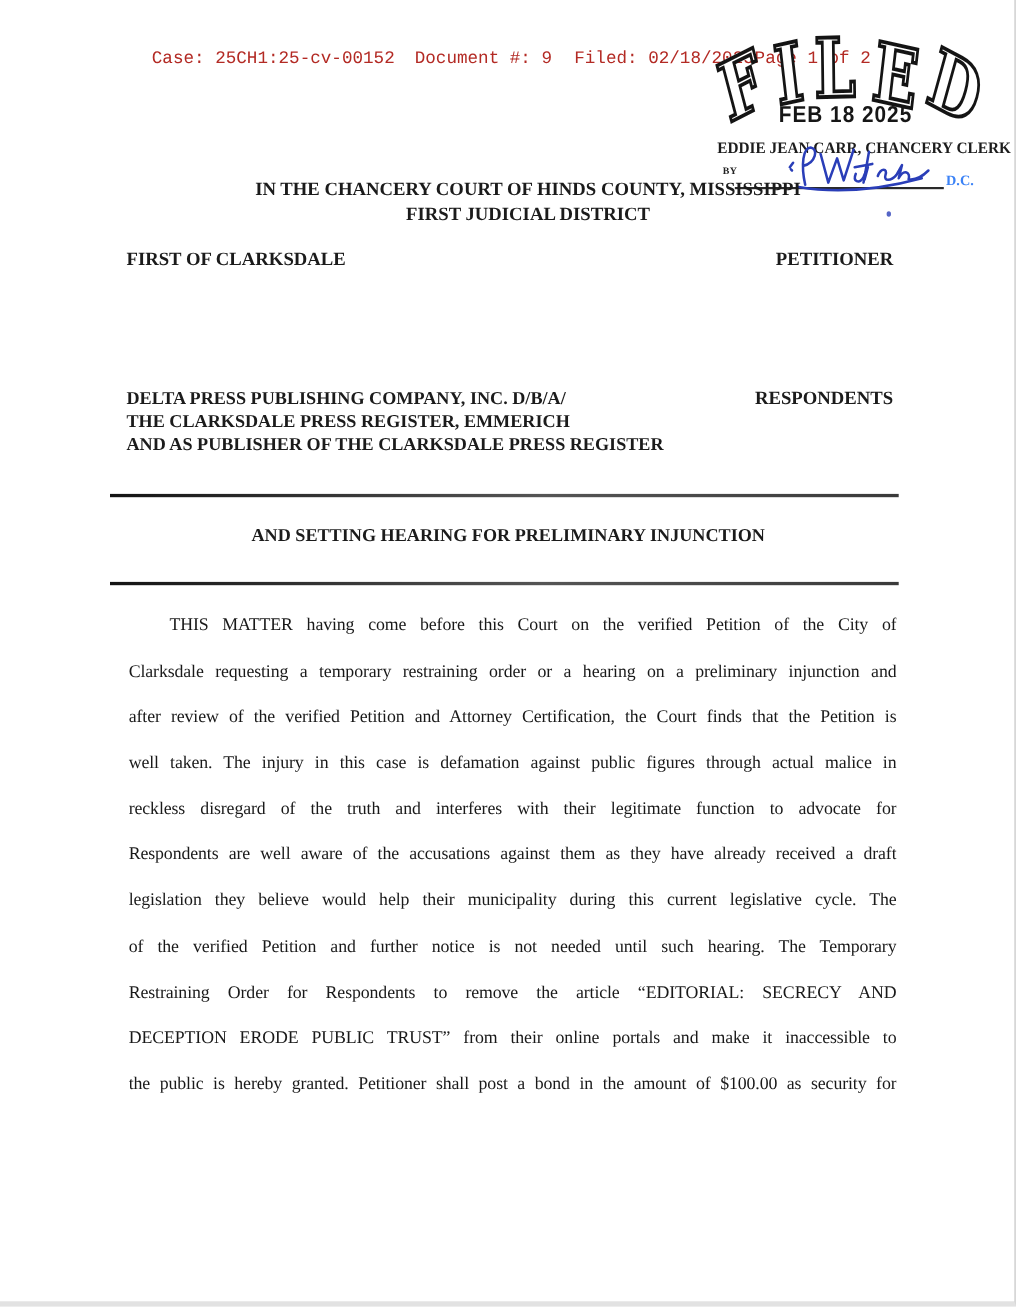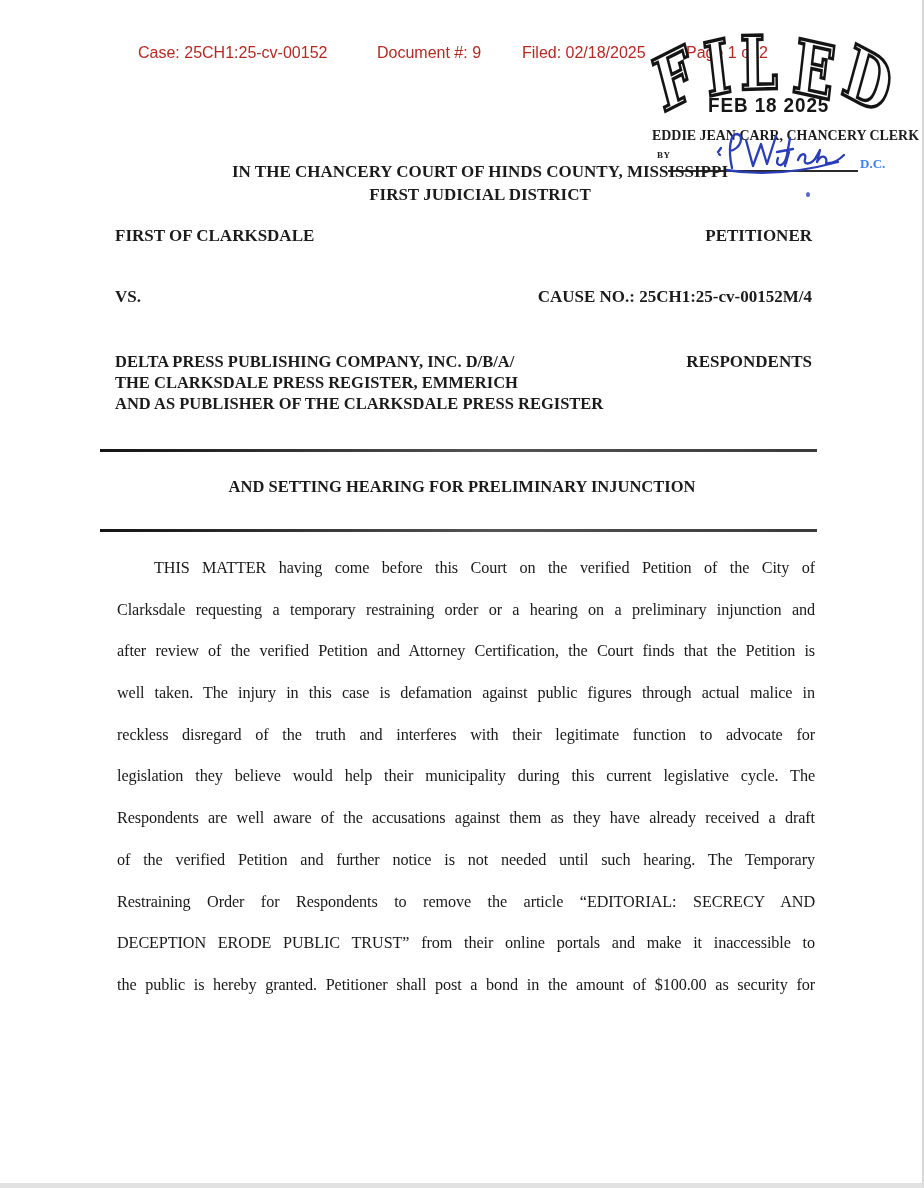--- a/index.html
+++ b/index.html
@@ -10,21 +10,21 @@
     box-sizing:border-box;
     border-right:2px solid #d7d7d7;
     border-bottom:5px solid #e2e2e2;
     font-family:"Liberation Serif", serif;
     color:#1b1b1b;
     overflow:hidden;
   }
   
   .redhdr span{
     position:absolute;top:44px;
-    font-family:Liberation Sans, sans-serif;
+    font-family:Liberation Mono, monospace;
     font-size:16px;color:#b32a24;white-space:nowrap;
   }
   .h-case{left:138px;} .h-doc{left:377px;} .h-filed{left:522px;} .h-page{left:686px;}
 
   
   .sl{
     position:absolute;
     font-family:"DejaVu Serif", serif;font-weight:bold;
     font-size:74px;line-height:1;color:#ffffff;
     -webkit-text-stroke:3.5px #141414;
@@ -134,45 +134,41 @@
   <div class="court-head">
     <div>IN THE CHANCERY COURT OF HINDS COUNTY, MISSISSIPPI</div>
     <div>FIRST JUDICIAL DISTRICT</div>
   </div>
 
   <div class="party-row row1">
     <span>FIRST OF CLARKSDALE</span>
     <span>PETITIONER</span>
   </div>
 
-  <div class="party-row row2">
-    <span>VS.</span>
-    <span>CAUSE NO.: 25CH1:25-cv-00152M/4</span>
-  </div>
 
   <div class="resp-block">
     <span class="resp-label">RESPONDENTS</span>
     <div>DELTA PRESS PUBLISHING COMPANY, INC. D/B/A/</div>
     <div>THE CLARKSDALE PRESS REGISTER, EMMERICH</div>
     <div>AND AS PUBLISHER OF THE CLARKSDALE PRESS REGISTER</div>
   </div>
 
   <div class="rule rule1"></div>
   <div class="order-title">
     <div>AND SETTING HEARING FOR PRELIMINARY INJUNCTION</div>
   </div>
   <div class="rule rule2"></div>
 
   <div class="body-text">
     <div class="bl indent">THIS MATTER having come before this Court on the verified Petition of the City of</div>
     <div class="bl">Clarksdale requesting a temporary restraining order or a hearing on a preliminary injunction and</div>
     <div class="bl">after review of the verified Petition and Attorney Certification, the Court finds that the Petition is</div>
     <div class="bl">well taken. The injury in this case is defamation against public figures through actual malice in</div>
     <div class="bl">reckless disregard of the truth and interferes with their legitimate function to advocate for</div>
+    <div class="bl">Respondents are well aware of the accusations against them as they have already received a draft</div>
     <div class="bl">legislation they believe would help their municipality during this current legislative cycle. The</div>
-    <div class="bl">Respondents are well aware of the accusations against them as they have already received a draft</div>
     <div class="bl">of the verified Petition and further notice is not needed until such hearing. The Temporary</div>
     <div class="bl">Restraining Order for Respondents to remove the article “EDITORIAL: SECRECY AND</div>
     <div class="bl">DECEPTION ERODE PUBLIC TRUST” from their online portals and make it inaccessible to</div>
     <div class="bl">the public is hereby granted. Petitioner shall post a bond in the amount of $100.00 as security for</div>
   </div>
 
 </div>
 
 </body></html>

